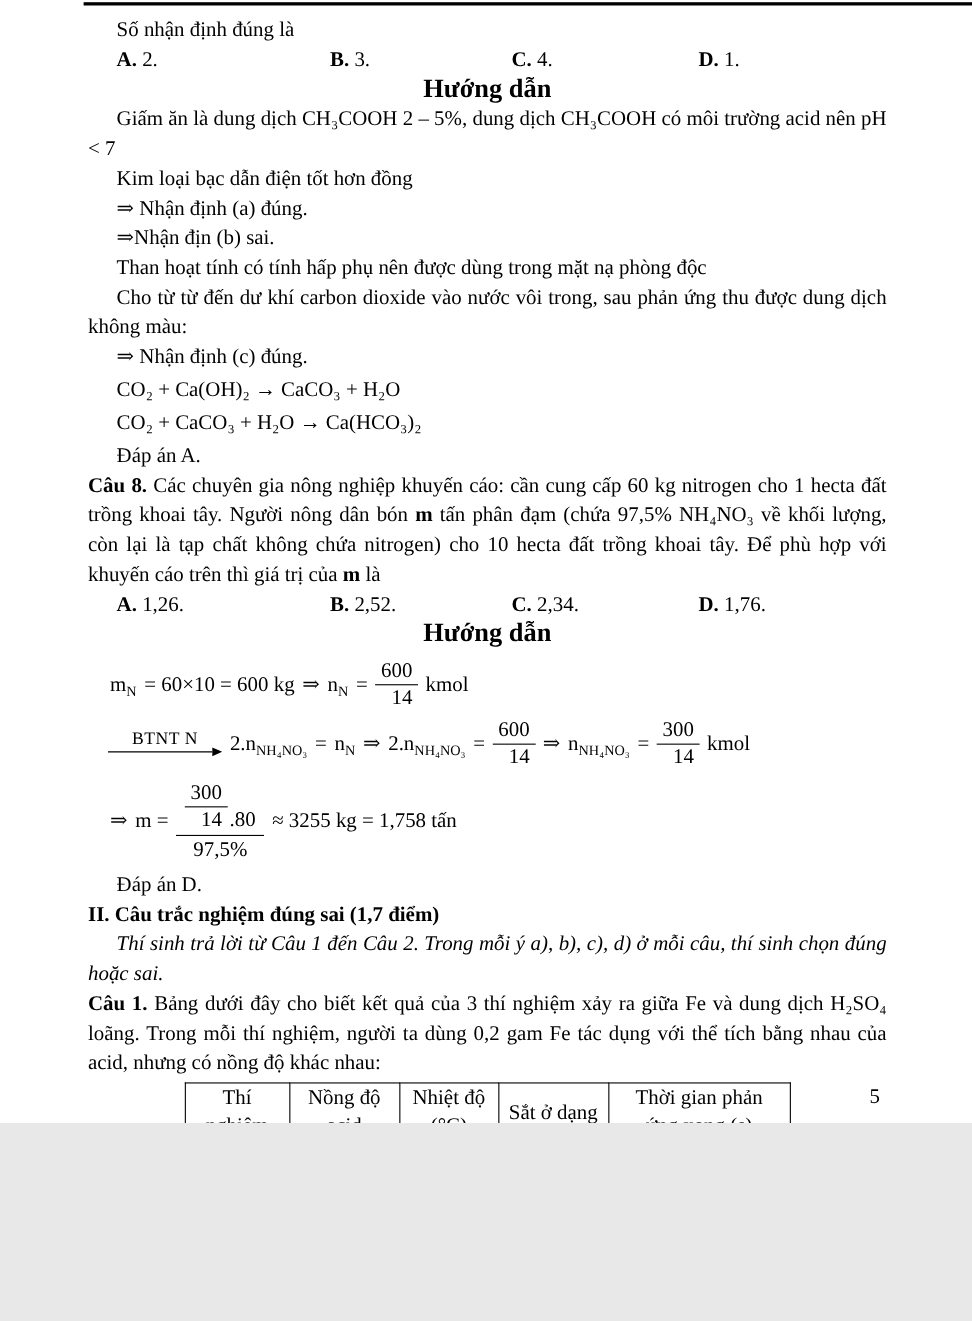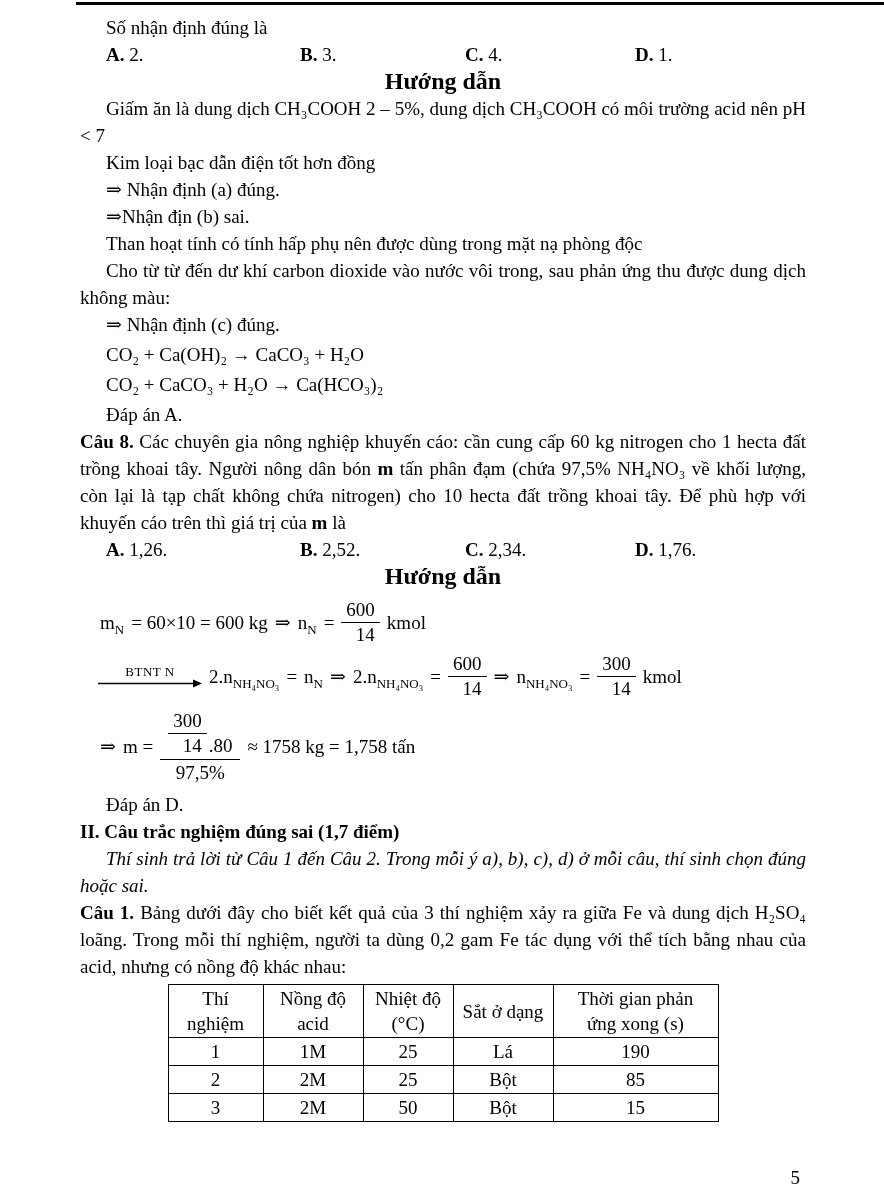--- a/index.html
+++ b/index.html
@@ -1,18 +1,18 @@
 <!DOCTYPE html>
 <html lang="vi"><head>
 <meta charset="utf-8">
 <style>
   html,body{margin:0;padding:0;background:#e8e8e8;}
   .page{
     position:relative;
-    width:884px;height:1201px;
+    width:884px;height:1021px;
     background:#ffffff;color:#000;
     font-family:"Liberation Serif","DejaVu Serif",serif;
     font-size:19px;line-height:27px;
     box-sizing:border-box;
     padding:14px 78px 0 80px;
     overflow:hidden;
     text-align:justify;
   }
   .rule-top{position:absolute;top:2px;left:76px;right:0;border-top:3px solid #000;}
   p{margin:0;text-align:justify;}
@@ -33,21 +33,21 @@
   .m1{margin:9px 0 7px 20px;}
   .m2{margin:7px 0 7px 18px;}
   .m3{margin:9px 0 7px 20px;}
   .frac{display:inline-flex;flex-direction:column;align-items:flex-end;line-height:22px;vertical-align:middle;}
   .frac .num{padding:0 5px 1px;border-bottom:1.6px solid #000;}
   .frac .den{padding:1px 5px 0;}
   .bfrac{display:inline-flex;flex-direction:column;align-items:center;line-height:22px;}
   .bfrac .bnum{display:inline-flex;align-items:flex-end;gap:2px;border-bottom:1.6px solid #000;padding:1px 8px 2px;}
   .bfrac .bden{padding:2px 8px 0;}
   .over-arrow{display:inline-flex;flex-direction:column;align-items:center;line-height:12px;}
-  .over-arrow .lbl{font-size:13px;letter-spacing:.5px;margin-bottom:1px;}
+  .over-arrow .lbl{font-size:16px;letter-spacing:.5px;margin-bottom:1px;}
   
   table.exp{border-collapse:collapse;margin:4px auto 0;text-align:center;}
   table.exp th,table.exp td{
     border:1.6px solid #000;font-weight:normal;
     padding:1px 8px;line-height:25px;text-align:center;
   }
   table.exp th{height:50px;}
   .pagenum{position:absolute;right:84px;bottom:10px;font-size:19px;}
 </style>
 </head>
@@ -139,21 +139,21 @@
     <span class="bfrac">
       <span class="bnum">
         <span class="frac">
             <span class="num">300</span>
             <span class="den">14</span>
           </span>
         <span>.80</span>
       </span>
       <span class="bden">97,5%</span>
     </span>
-    <span>≈ 1758 kg = 1,758 tấn</span>
+    <span>≈ 3255 kg = 1,758 tấn</span>
   </div>
 
   <p class="ind">Đáp án D.</p>
 
   <p class="bold">II. Câu trắc nghiệm đúng sai (1,7 điểm)</p>
   <p class="italic ind">Thí sinh trả lời từ Câu 1 đến Câu 2. Trong mỗi ý a), b), c), d) ở mỗi câu, thí sinh chọn đúng hoặc sai.</p>
 
   <p><b>Câu 1.</b><span> Bảng dưới đây cho biết kết quả của 3 thí nghiệm xảy ra giữa Fe và dung dịch H₂SO₄ loãng. Trong mỗi thí nghiệm, người ta dùng 0,2 gam Fe tác dụng với thể tích bằng nhau của acid, nhưng có nồng độ khác nhau:</span></p>
 
   <table class="exp">

